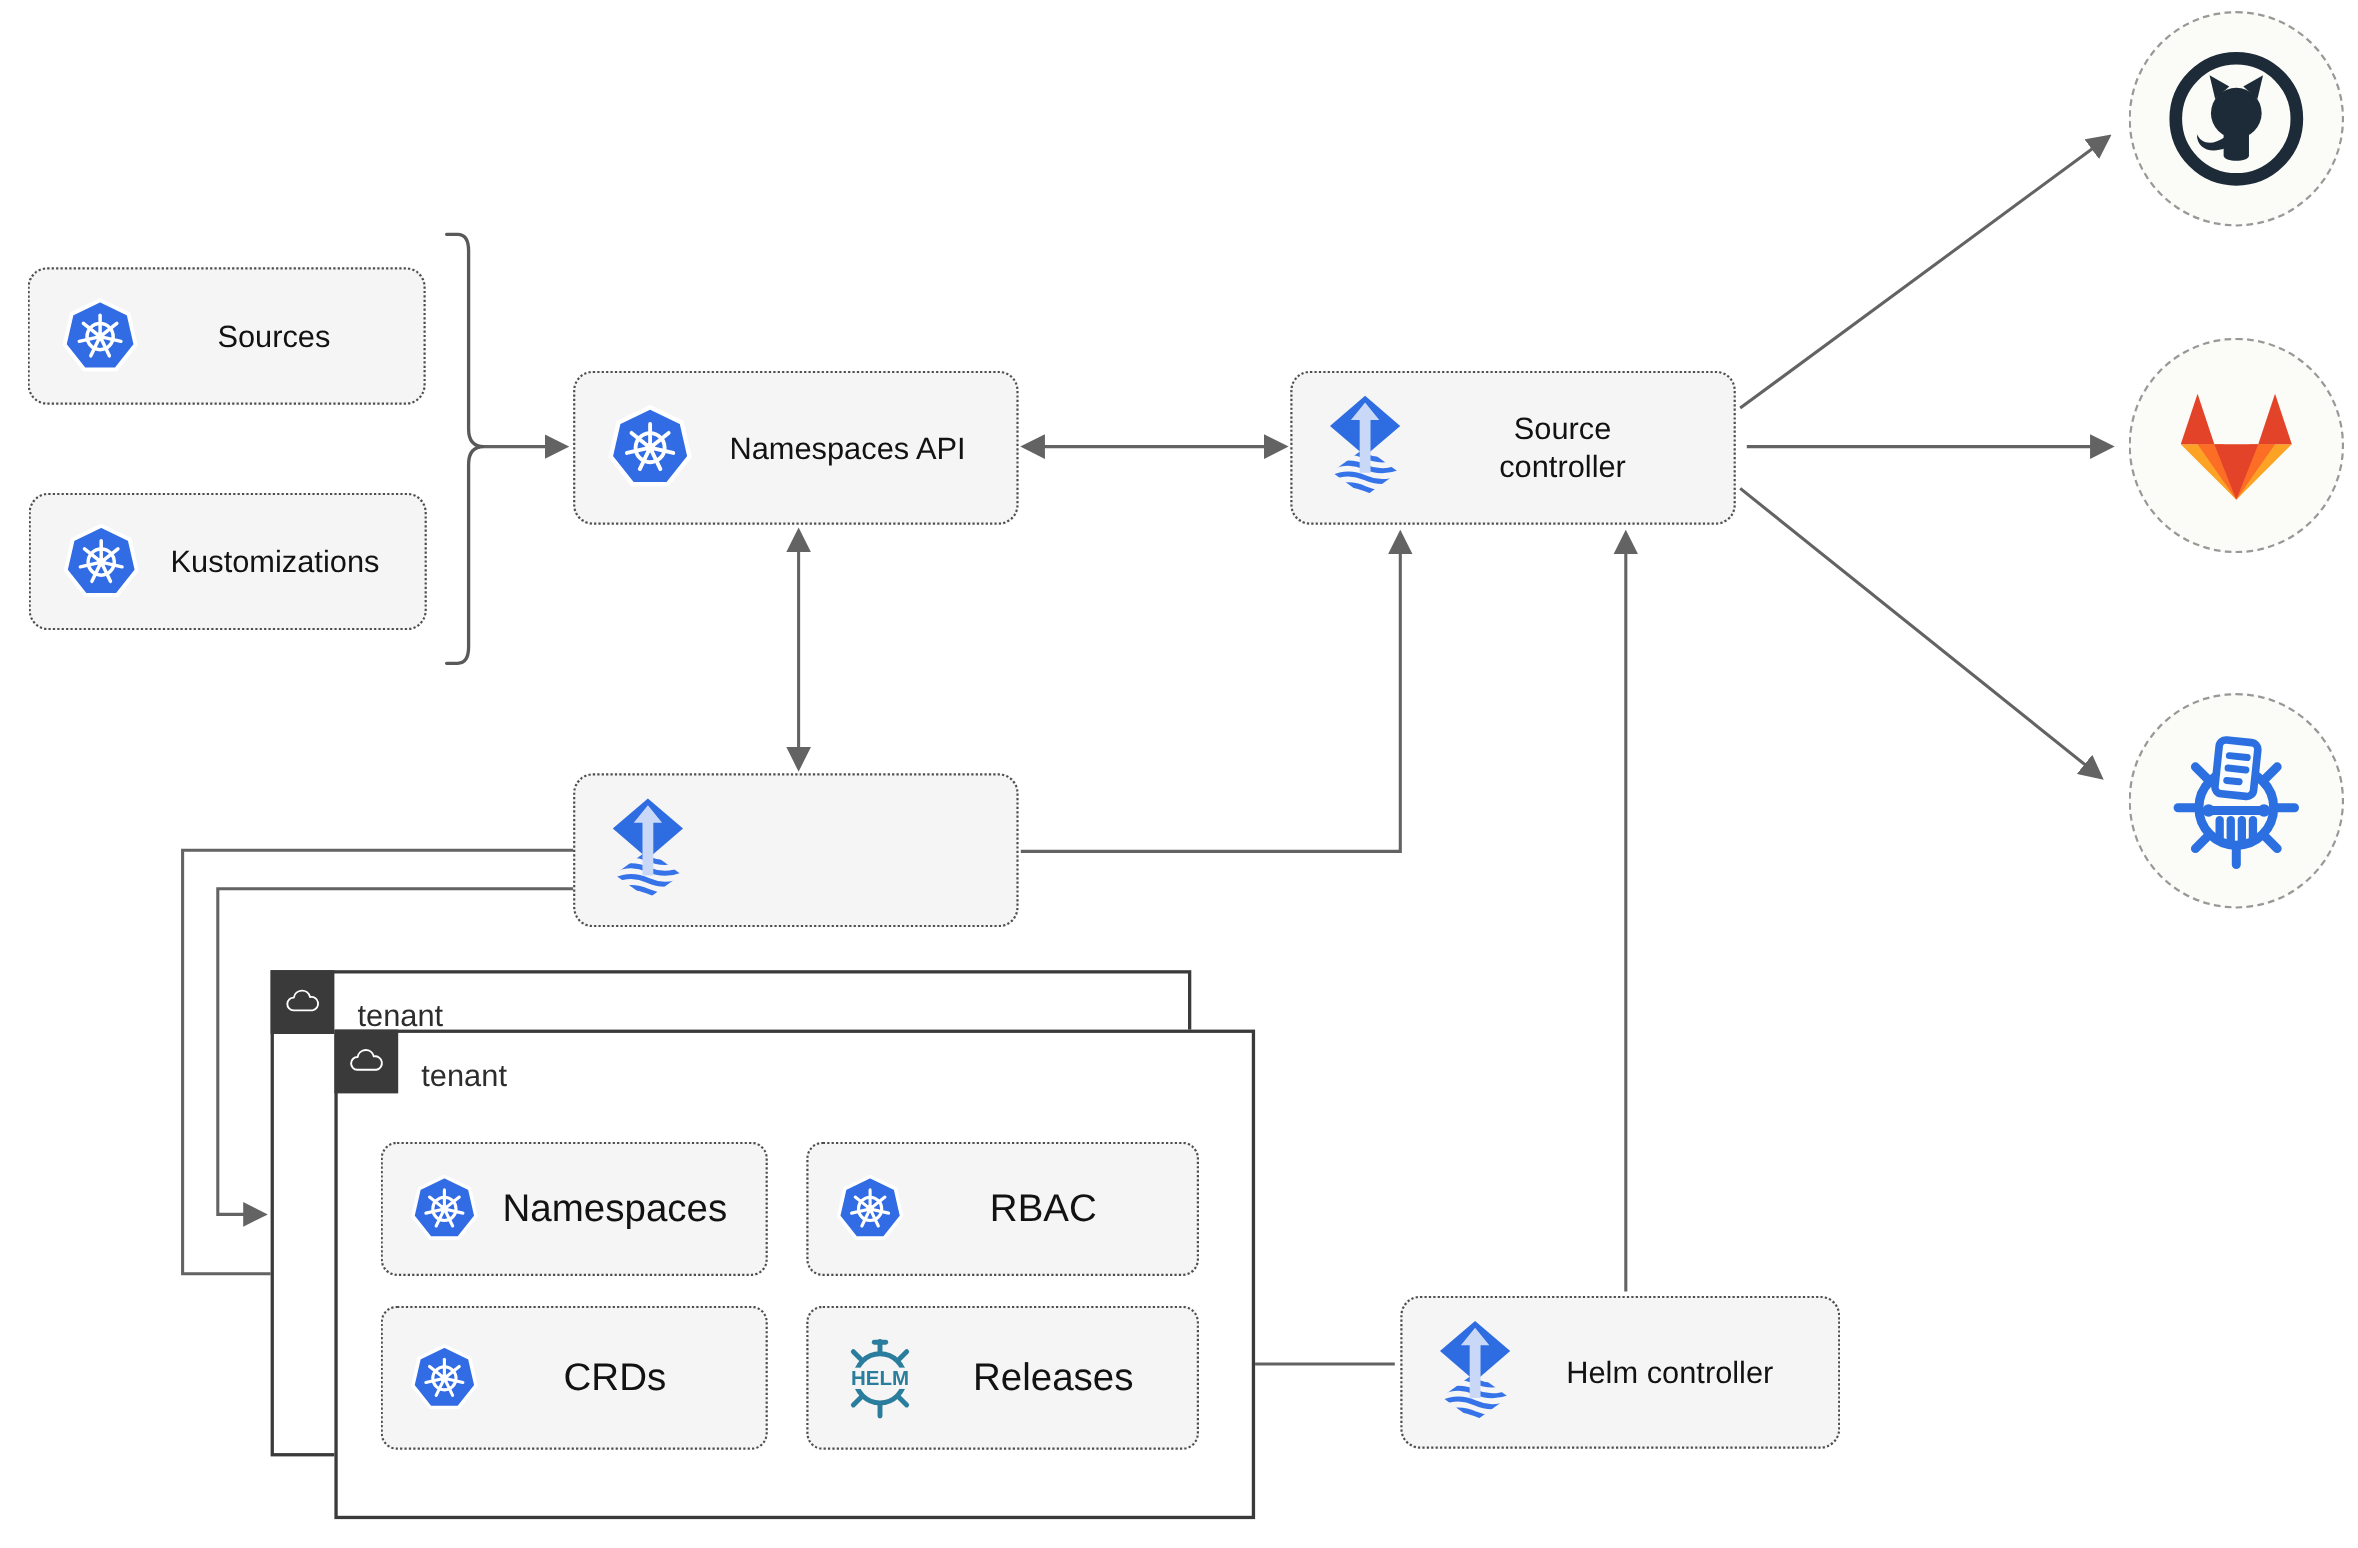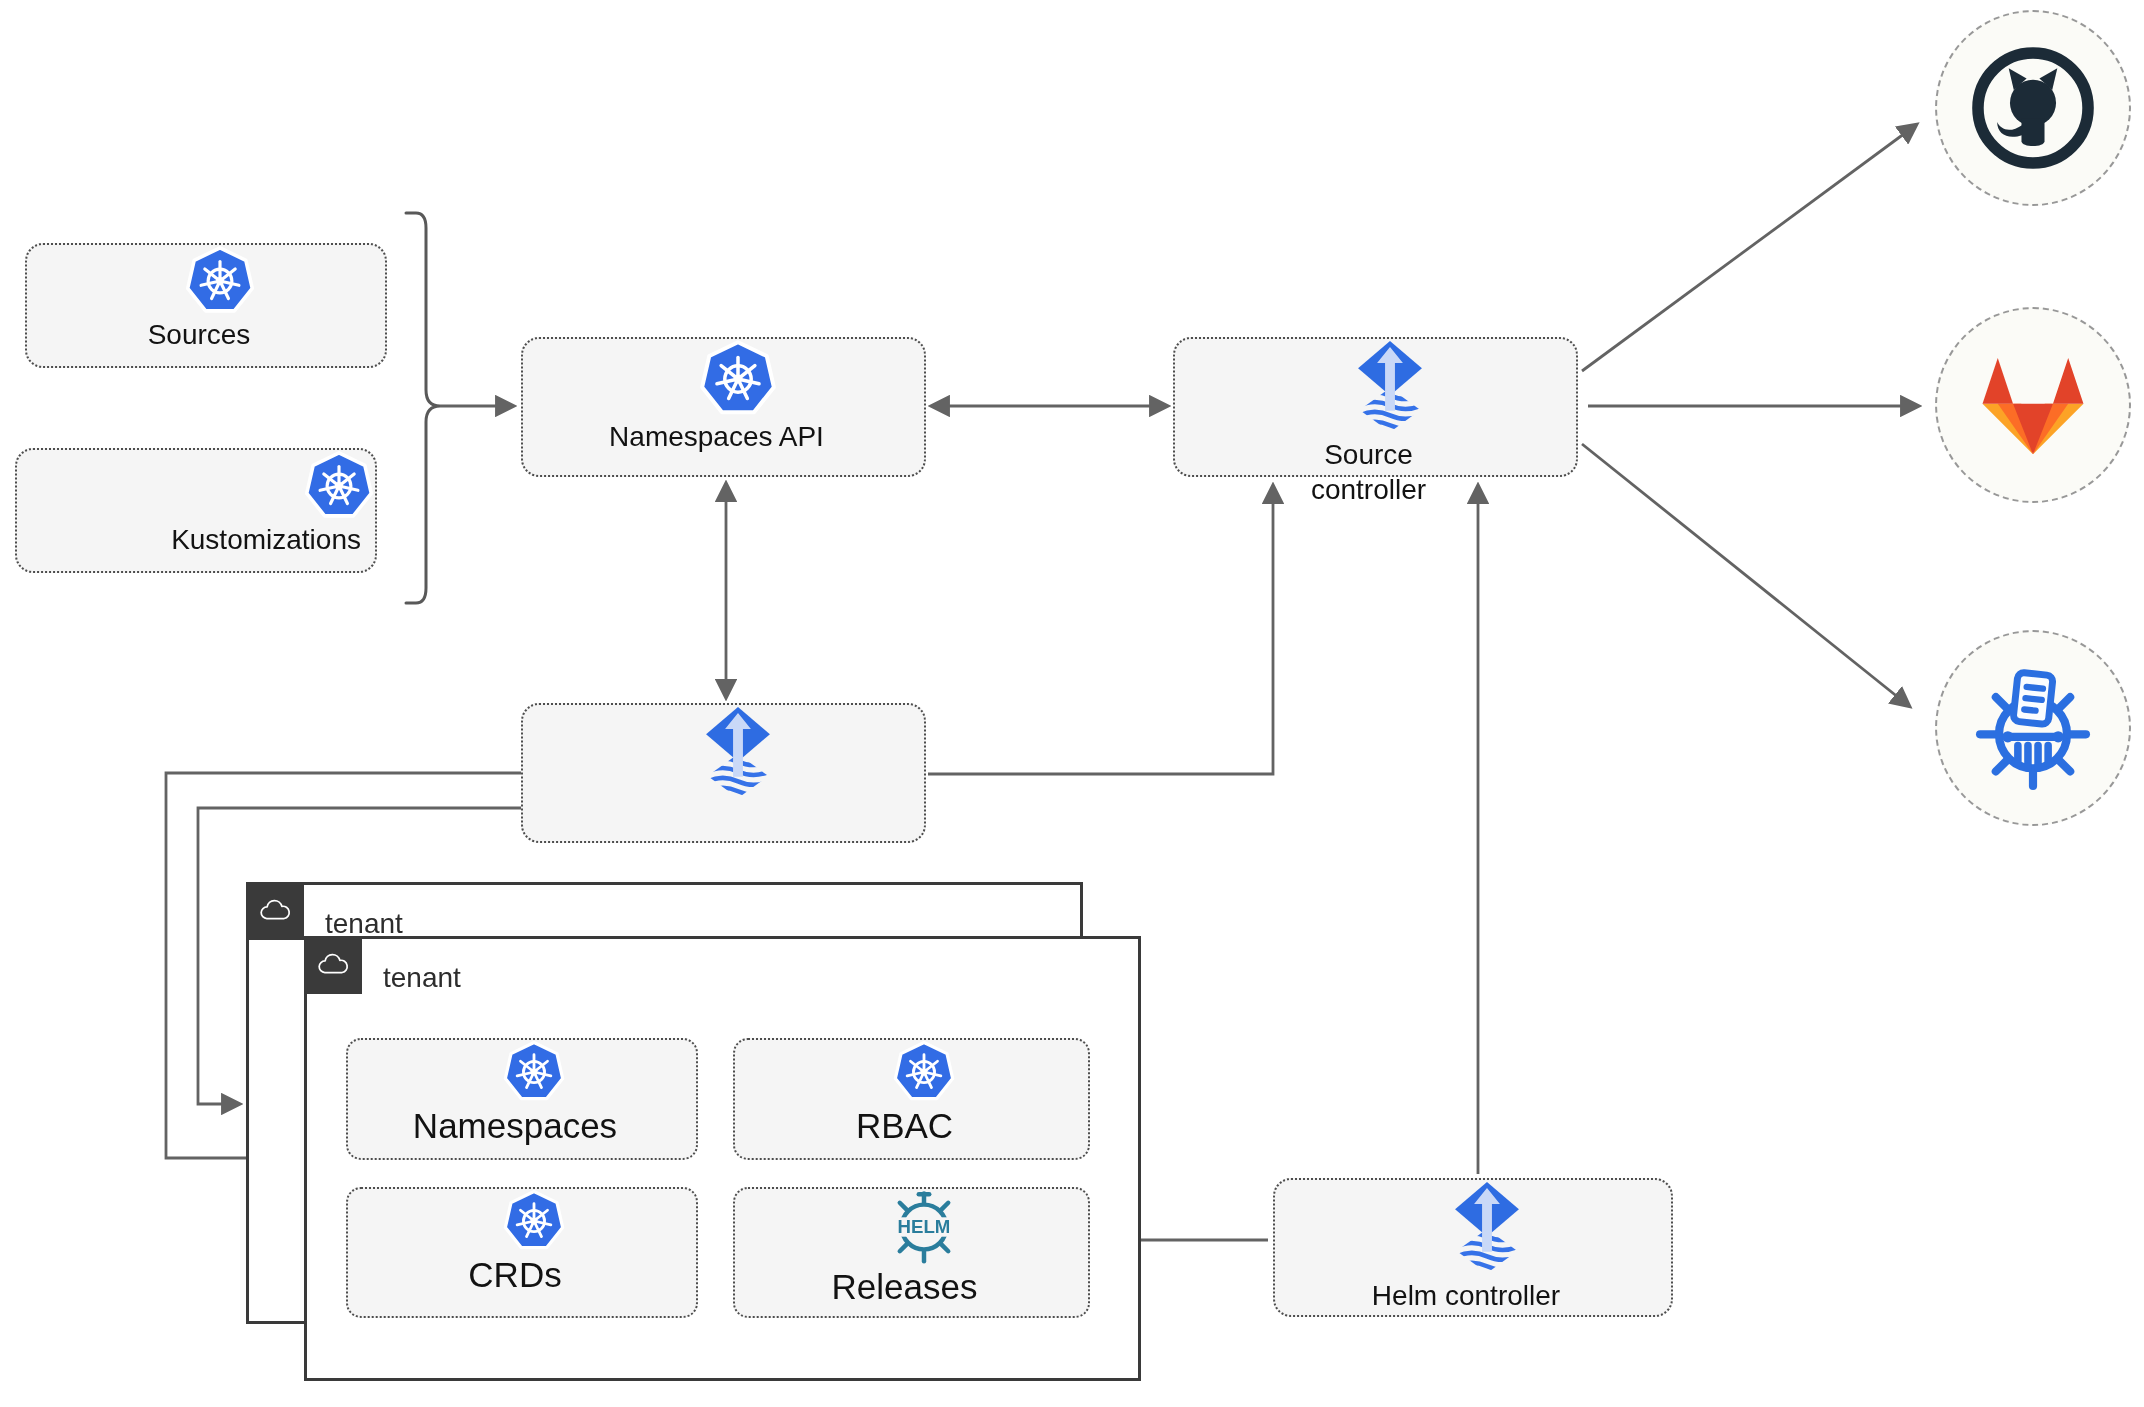--- a/index.html
+++ b/index.html
@@ -2,21 +2,21 @@
 <html><head>
 <meta charset="utf-8">
 <style>
   html,body{margin:0;padding:0;background:#fff;}
   #canvas{position:relative;width:2144px;height:1407px;background:#ffffff;overflow:hidden;
           font-family:"Liberation Sans","DejaVu Sans",sans-serif;}
   
   #connectors{position:absolute;left:0;top:0;z-index:1;}
   
   .node{position:absolute;background:#f5f5f5;border:2px dotted #4d4d4d;border-radius:18px;
-        display:flex;align-items:center;box-sizing:border-box;z-index:4;flex-direction:column;}
+        display:flex;align-items:center;box-sizing:border-box;z-index:4;}
   .node .nicon{flex:none;margin-left:28px;display:flex;align-items:center;justify-content:center;}
   .node .nlabel{flex:1;text-align:center;font-size:28px;color:#121212;padding-right:14px;line-height:1.25;}
   .label--narrow{max-width:190px;margin:0 auto;}
   
   .tenant{position:absolute;background:#ffffff;border:3px solid #3a3a3a;box-sizing:border-box;}
   .tenant-back{left:246px;top:882px;width:837px;height:442px;z-index:2;}
   .tenant-front{left:304px;top:936px;width:837px;height:445px;z-index:3;}
   .tenant .tab{position:absolute;left:-3px;top:-3px;width:58px;height:58px;background:#3a3a3a;
                display:flex;align-items:center;justify-content:center;}
   .tenant .tlabel{position:absolute;left:76px;top:23px;font-size:28px;color:#2d2d2d;}
@@ -123,21 +123,21 @@
 
   <div class="node" style="left:25px;top:243px;width:362px;height:125px;">
     <span class="nicon">
       <svg width="72" height="72">
           <use href="#sym-k8s"></use>
         </svg>
       </span>
     <span class="nlabel">Sources</span>
   </div>
 
-  <div class="node" style="left:15px;top:448px;width:362px;height:125px;align-items:flex-end;">
+  <div class="node" style="left:26px;top:448px;width:362px;height:125px;">
     <span class="nicon">
       <svg width="72" height="72">
           <use href="#sym-k8s"></use>
         </svg>
       </span>
     <span class="nlabel">Kustomizations</span>
   </div>
 
   <div class="node" style="left:521px;top:337px;width:405px;height:140px;">
     <span class="nicon">

